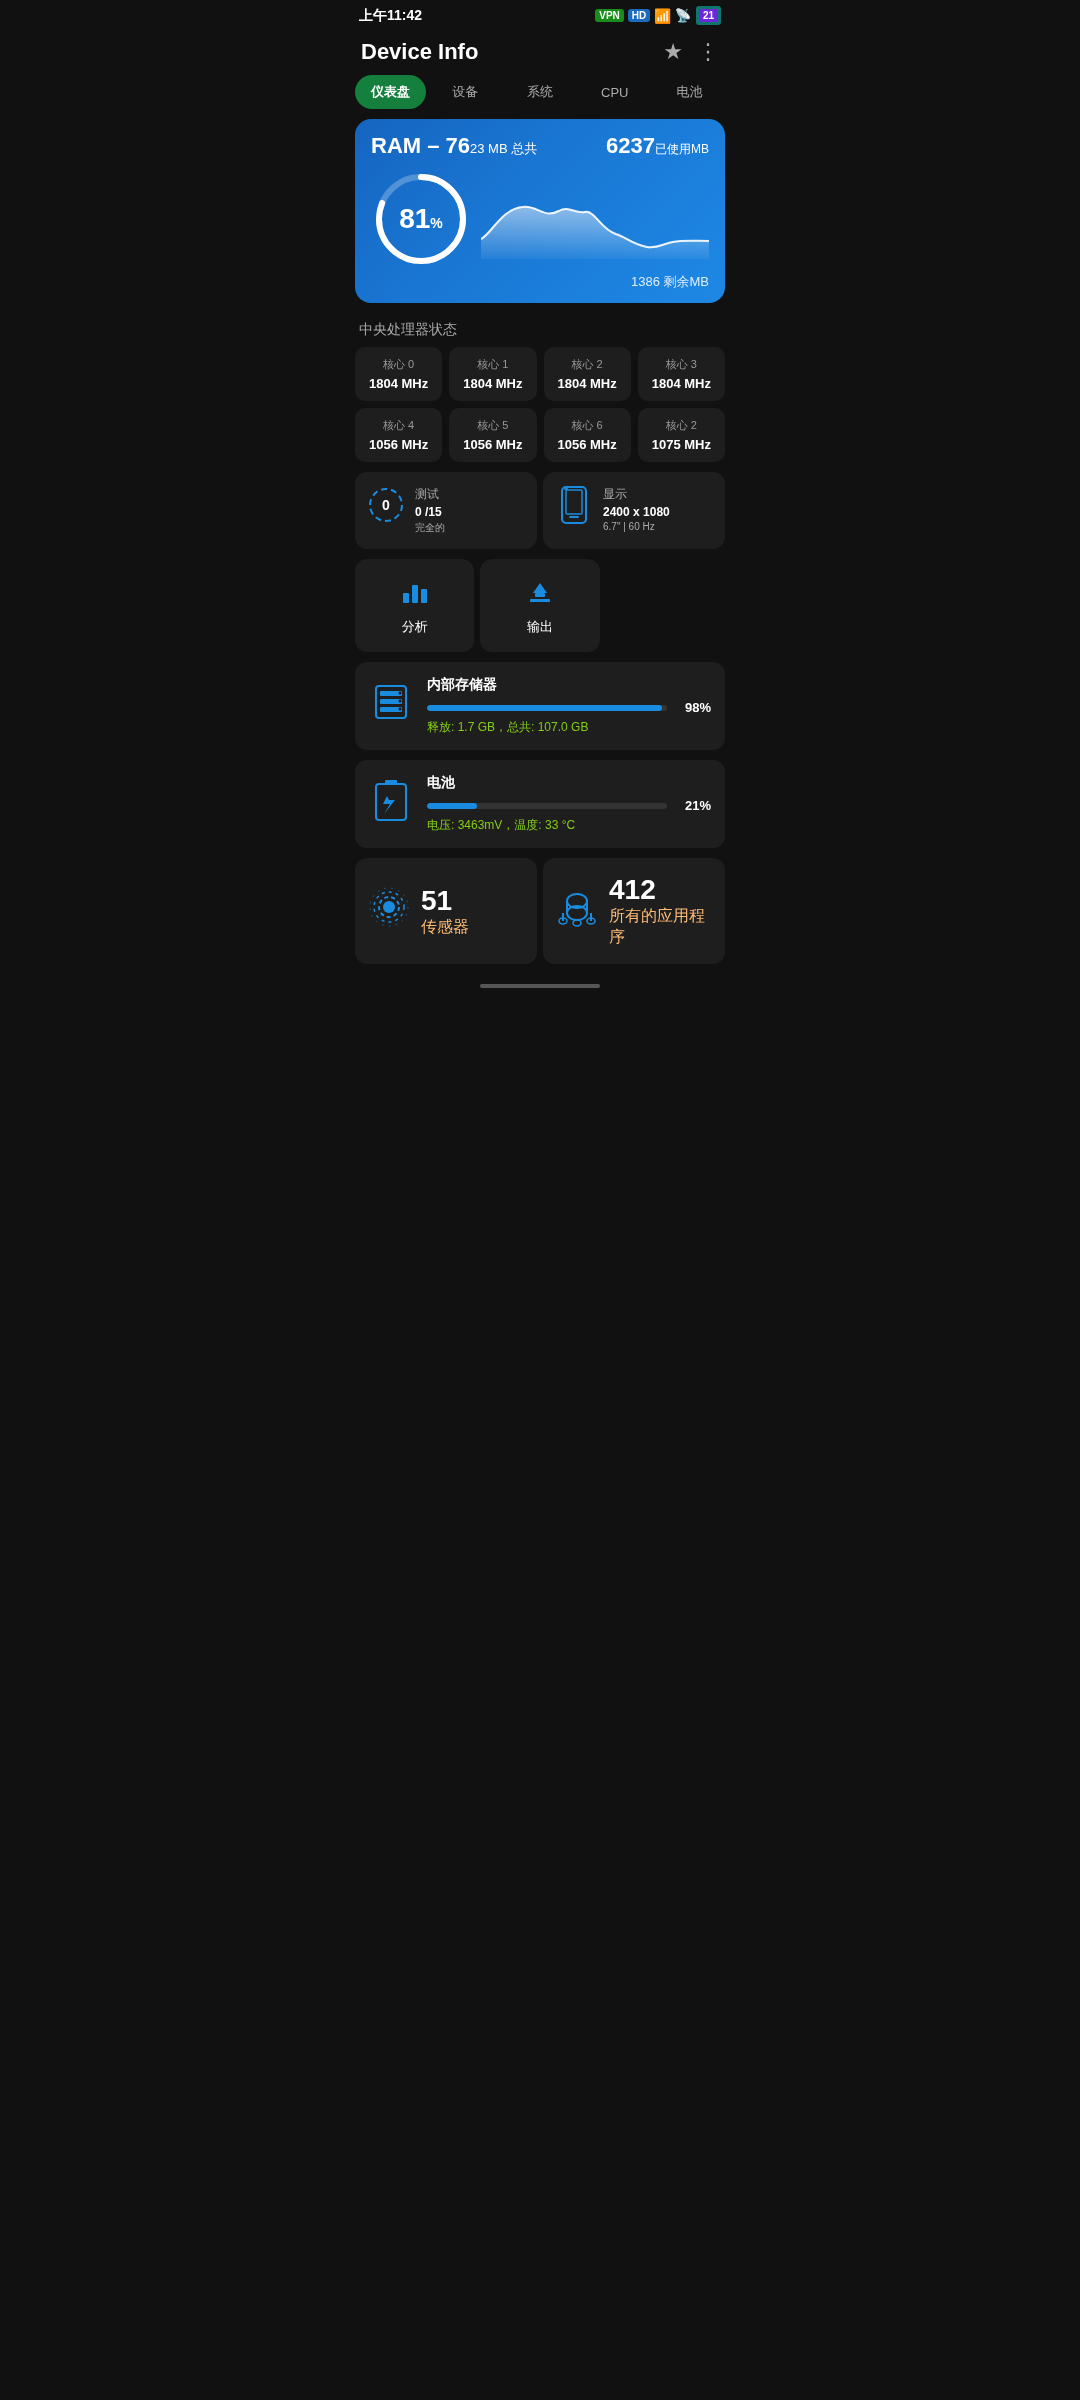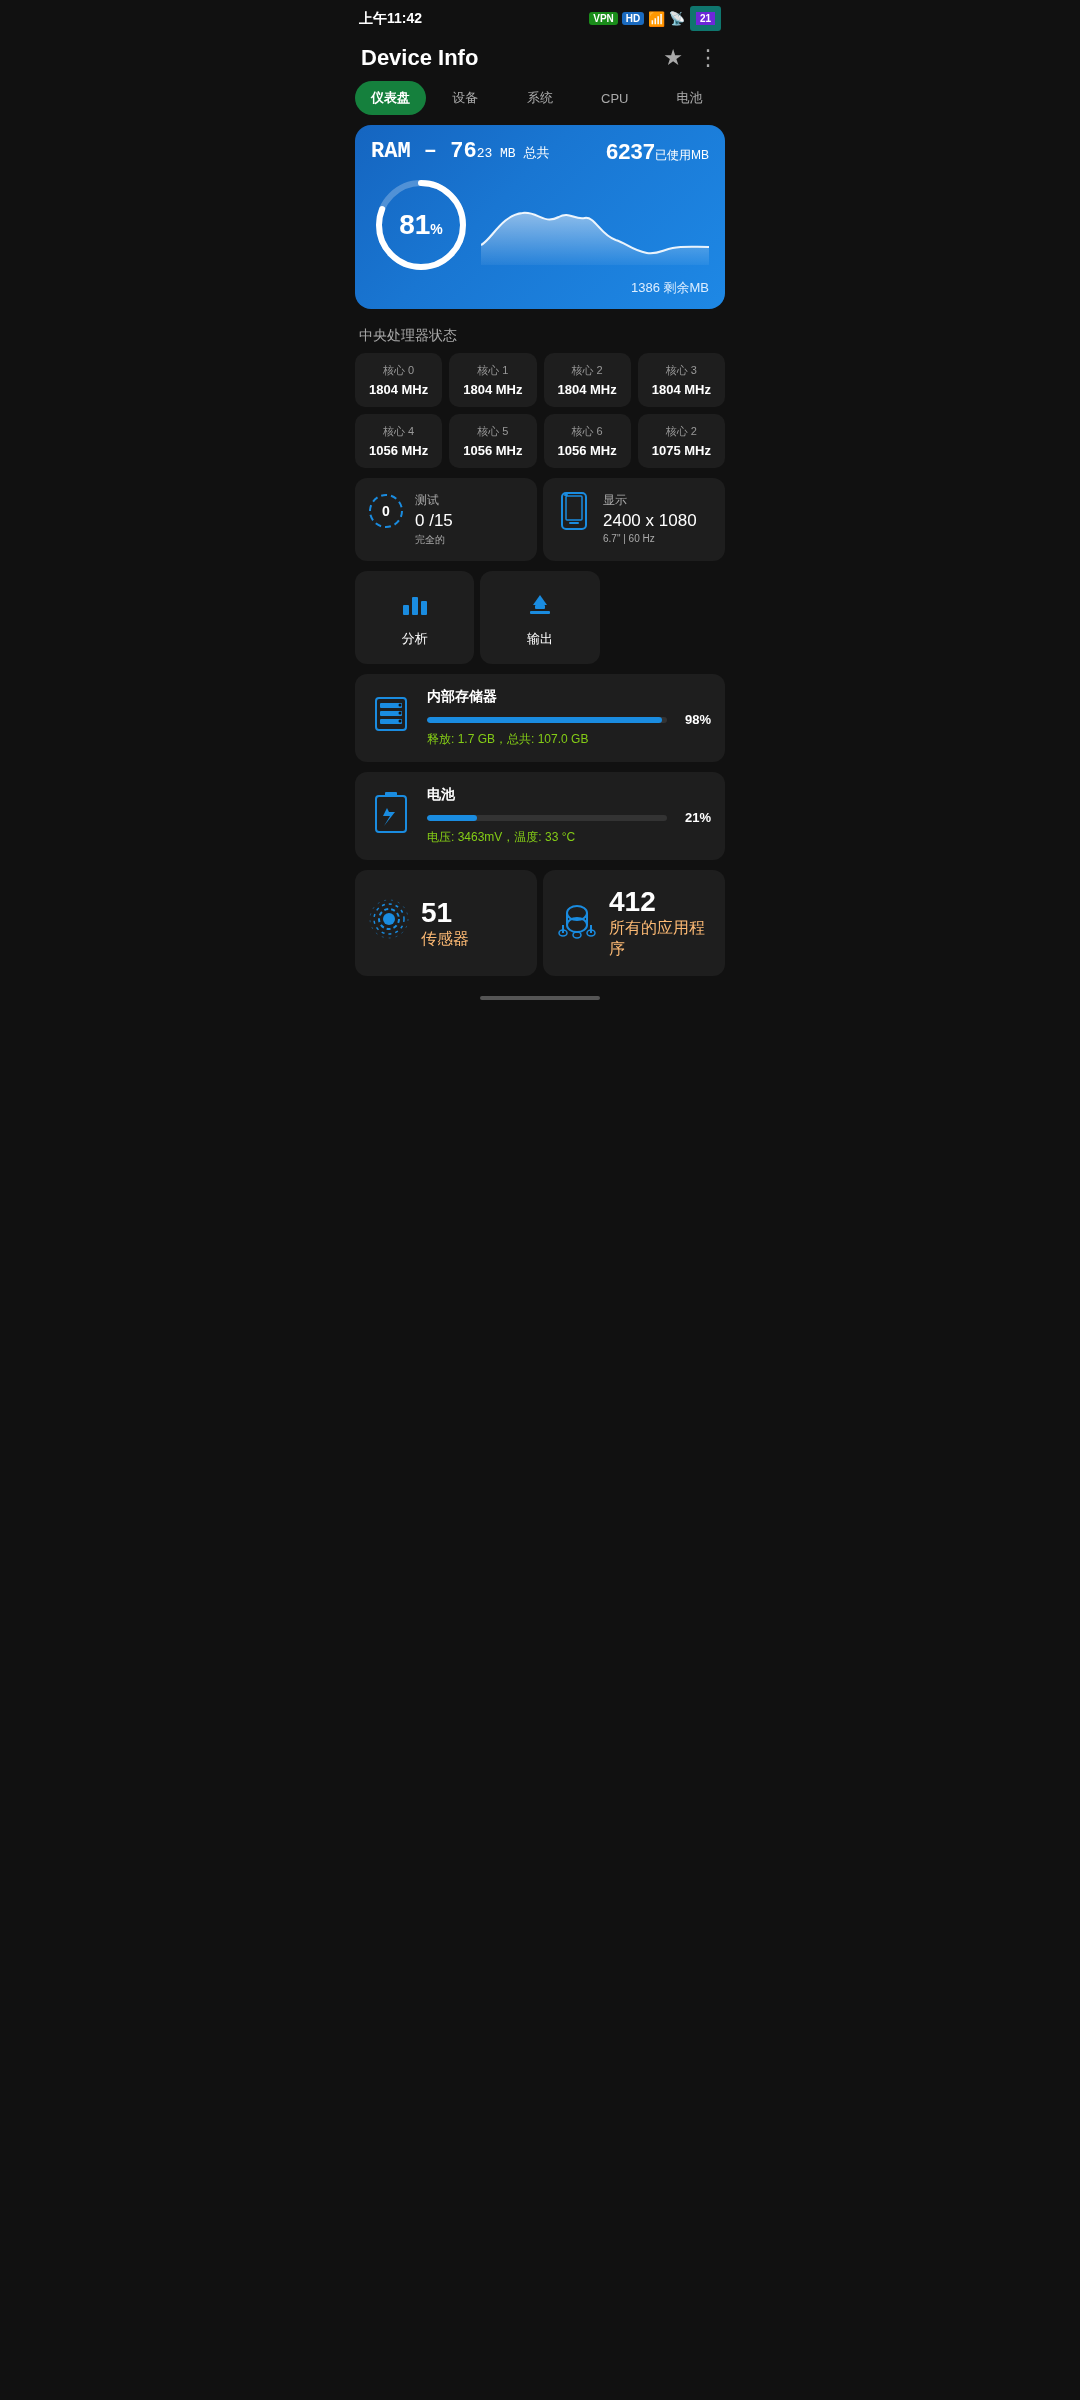--- a/index.html
+++ b/index.html
@@ -25,21 +25,21 @@
     .status-bar .time { color: #fff; font-size: 14px; }
     .status-bar .icons { display: flex; align-items: center; gap: 4px; font-size: 12px; }
     .status-icon {
       background: #1a8c1a;
       border-radius: 3px;
       padding: 1px 4px;
       font-size: 10px;
       color: #fff;
     }
     .status-icon.blue { background: #1a6abf; }
-    .status-icon.badge { background: #6d28d9; border: 6px solid #0f766e; }
+    .status-icon.badge { background: #6d28d9; border: 3px solid #0f766e; }
     
     .header {
       display: flex;
       justify-content: space-between;
       align-items: center;
       padding: 10px 16px 10px;
     }
     .header-title { font-size: 22px; font-weight: bold; color: #fff; }
     .header-actions { display: flex; gap: 14px; align-items: center; }
     
@@ -71,21 +71,21 @@
       padding: 14px 16px 12px;
       position: relative;
       overflow: hidden;
     }
     .ram-header {
       display: flex;
       justify-content: space-between;
       align-items: flex-start;
       margin-bottom: 10px;
     }
-    .ram-title { font-size: 14px; font-weight: bold; color: #fff; font-family: Liberation Mono, monospace; }
+    .ram-title { font-size: 14px; font-weight: bold; color: #fff; }
     .ram-title span { font-size: 22px; font-weight: 900; }
     .ram-used { font-size: 14px; color: #fff; text-align: right; }
     .ram-used span { font-size: 22px; font-weight: 900; }
     .ram-body { display: flex; align-items: center; gap: 10px; }
     
     .gauge {
       width: 100px;
       height: 100px;
       position: relative;
       flex-shrink: 0;
@@ -144,21 +144,21 @@
       width: 38px;
       height: 38px;
       display: flex;
       align-items: center;
       justify-content: center;
       color: #1a8ce0;
       font-size: 28px;
     }
     .mid-info { flex: 1; }
     .mid-label { font-size: 12px; color: #aaa; }
-    .mid-value { font-size: 17px; color: #fff; font-weight: normal; margin-top: 2px; }
+    .mid-value { font-size: 12px; color: #fff; font-weight: bold; margin-top: 2px; }
     .mid-sub { font-size: 10px; color: #aaa; margin-top: 2px; }
     
     .action-row {
       display: grid;
       grid-template-columns: repeat(3, 1fr);
       gap: 6px;
       padding: 0 10px 10px;
     }
     .action-card {
       background: #1e1e1e;

